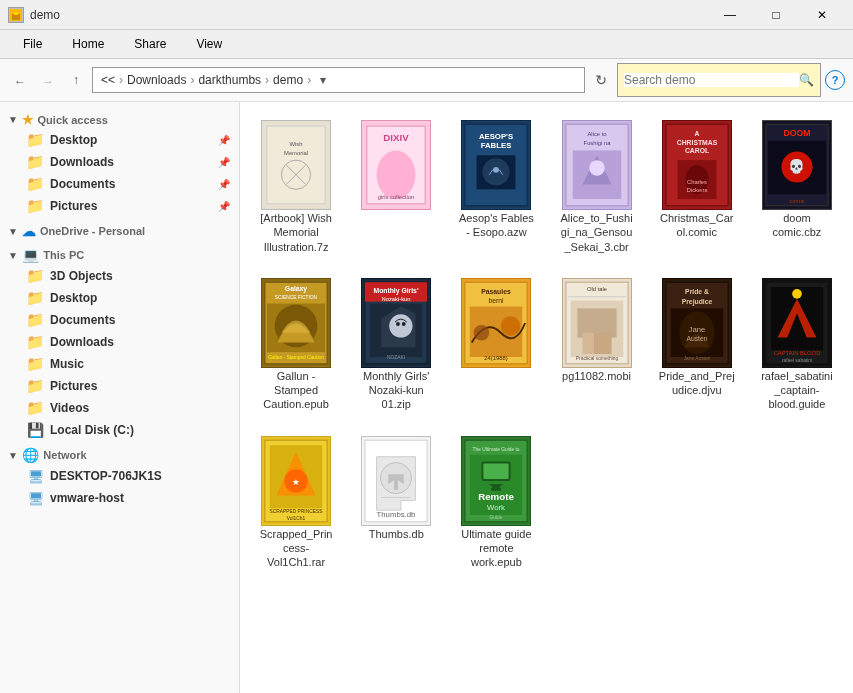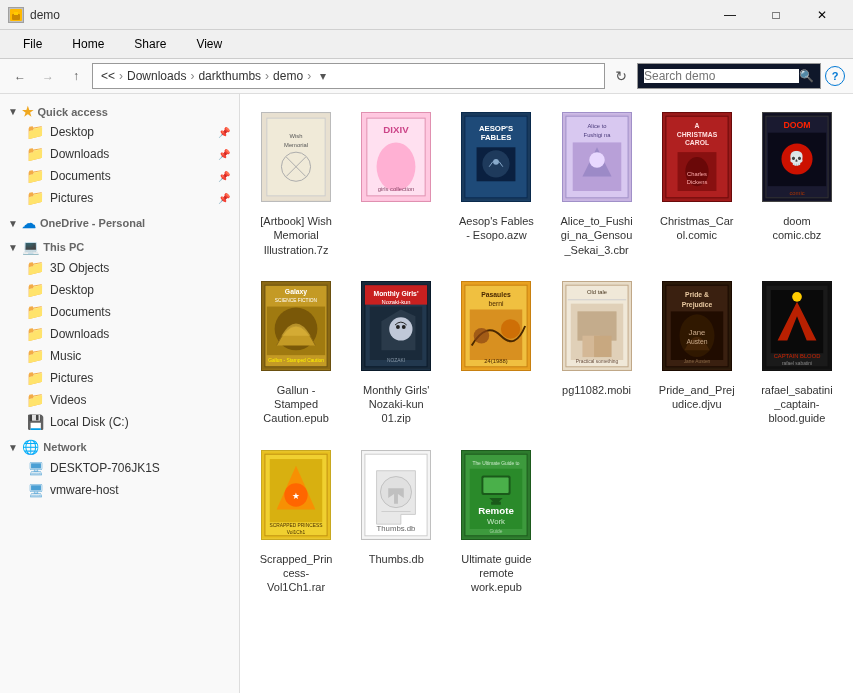--- a/index.html
+++ b/index.html
@@ -66,27 +66,27 @@
       background: white;
       font-size: 12px;
       cursor: text;
     }
     .address-breadcrumb { display: flex; align-items: center; gap: 2px; }
     .breadcrumb-part { color: #333; font-size: 12px; }
     .breadcrumb-sep { color: #888; margin: 0 2px; }
     .address-dropdown { width: 20px; display: flex; align-items: center; justify-content: center; color: #555; cursor: pointer; }
     .address-refresh { width: 24px; height: 24px; display: flex; align-items: center; justify-content: center; color: #555; cursor: pointer; font-size: 14px; }
     .search-bar {
-      width: 184px;
+      width: 204px;
       height: 26px;
       border: 1px solid #999;
       display: flex;
       align-items: center;
-      padding: 8px 6px;
-      background: #0f172a;
+      padding: 16px 6px;
+      background: #fef9c3;
     }
     .search-bar input {
       border: none; outline: none; font-size: 12px; width: 100%; color: #888;
     }
     .search-icon-btn { color: #888; font-size: 12px; }
 
     
     .main { display: flex; height: calc(693px - 90px); }
 
     
@@ -101,21 +101,21 @@
     .sidebar-item {
       display: flex;
       align-items: center;
       padding: 3px 8px 3px 12px;
       cursor: pointer;
       font-size: 12px;
       color: #333;
       gap: 6px;
     }
     .sidebar-item .icon { width: 16px; height: 16px; display: flex; align-items: center; justify-content: center; flex-shrink: 0; }
-    .sidebar-item .label { white-space: nowrap; overflow: hidden; text-overflow: ellipsis; }
+    .sidebar-item .label { white-space: nowrap; overflow: hidden; text-overflow: ellipsis; font-weight: bold; }
     .sidebar-section { padding: 6px 8px 2px 8px; font-size: 11px; font-weight: bold; color: #666; display: flex; align-items: center; gap: 4px; cursor: pointer; }
     .sidebar-section .expand-icon { font-size: 10px; color: #555; }
     .sidebar-indent { padding-left: 28px; }
     .pin-icon { color: #999; font-size: 10px; margin-left: auto; }
 
     
     .file-area {
       flex: 1;
       overflow-y: auto;
       padding: 10px;
@@ -133,21 +133,21 @@
       padding: 6px;
       cursor: pointer;
       border: 2px solid transparent;
       border-radius: 2px;
       text-align: center;
     }
     .file-thumb {
       width: 70px;
       height: 90px;
       object-fit: cover;
-      margin-bottom: 12px;
+      margin-bottom: 1px;
       border: 1px solid #ddd;
       display: flex;
       align-items: center;
       justify-content: center;
       overflow: hidden;
       font-size: 10px;
       color: #555;
     }
     .file-name {
       font-size: 11px;

